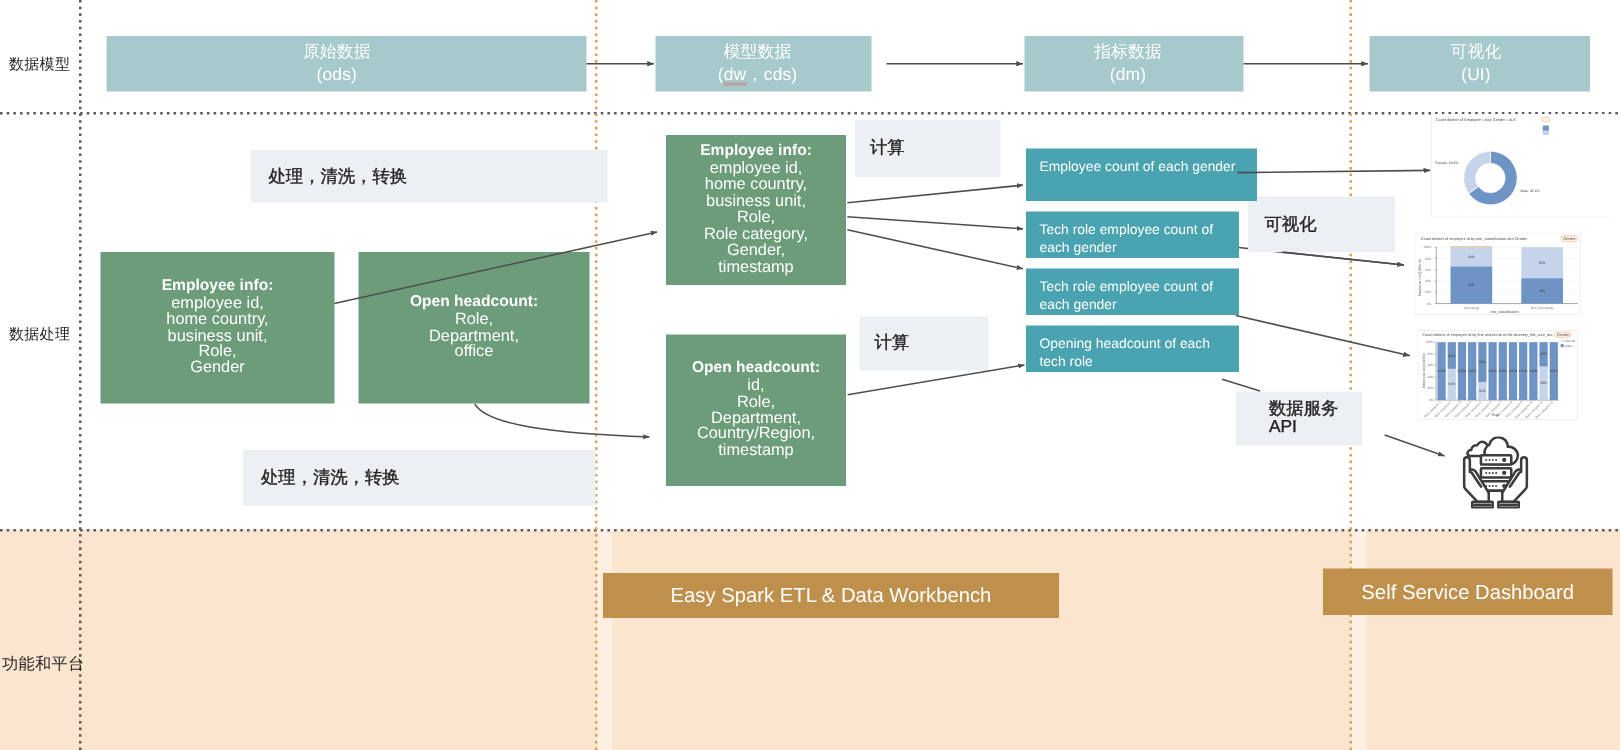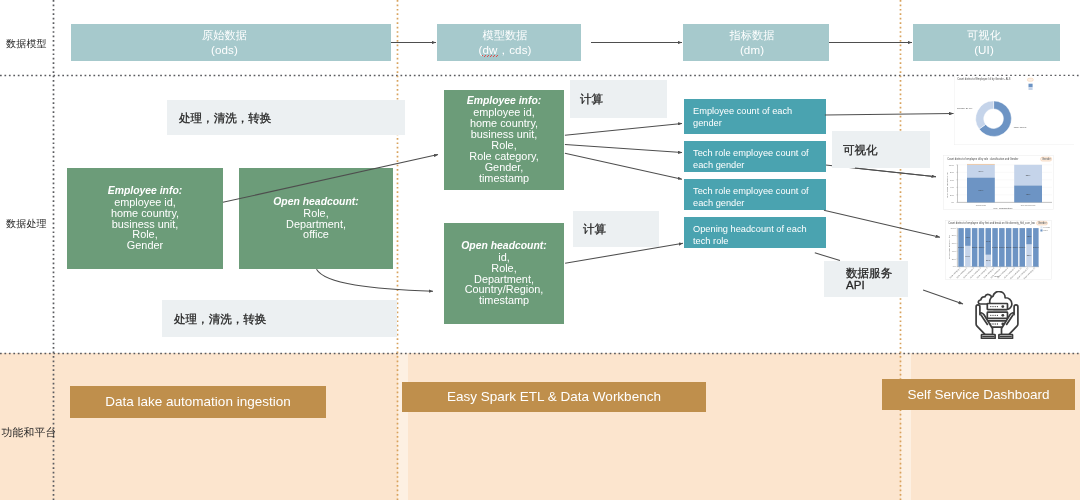--- a/index.html
+++ b/index.html
@@ -26,21 +26,21 @@
   .sp{border-bottom:1.2px solid transparent;
       background-image:linear-gradient(45deg,transparent 40%,#e04b4b 40%,#e04b4b 60%,transparent 60%);
       background-size:3px 2.2px;background-repeat:repeat-x;background-position:bottom left;
       padding-bottom:1.2px;}
   .modelbox .t1{font-size:11.2px;line-height:13.6px;letter-spacing:.1px;}
   .modelbox .t2{font-size:11.6px;line-height:13.6px;letter-spacing:.1px;}
 
   
   .greenbox{background:#6c9c79;color:#ffffff;display:flex;flex-direction:column;
             align-items:center;justify-content:center;text-align:center;}
-  .greenbox .gt{font-size:10.4px;font-weight:700;line-height:10.9px;font-style:italic;}
+  .greenbox .gt{font-size:10.4px;font-weight:700;line-height:10.9px;}
   .greenbox .gf{font-size:10.9px;line-height:10.9px;font-weight:400;}
 
   
   .metricbox{background:#4aa3b0;color:#ffffff;font-size:9.25px;line-height:12.4px;
              padding:6px 9px 0 9px;}
 
   
   .greybox{background:#ecf0f2;color:#262626;display:flex;align-items:center;}
   .greybox span{position:relative;top:1px;}
   .greybox span{font-size:11.55px;letter-spacing:0;line-height:1;font-weight:400;
@@ -76,21 +76,21 @@
   <svg id="guides" viewBox="0 0 1080 500">
     <line class="gdot" x1="0" y1="75.5" x2="1080" y2="75.5"></line>
     <line class="gdot" x1="0" y1="353.5" x2="1080" y2="353.5"></line>
     <line class="gdot" x1="53.5" y1="0" x2="53.5" y2="500"></line>
     <line class="odot" x1="397.5" y1="0" x2="397.5" y2="500"></line>
     <line class="odot" x1="900.5" y1="0" x2="900.5" y2="500"></line>
   </svg>
 
   <div class="abs rowlabel" style="left:6px;top:39px">数据模型</div>
   <div class="abs rowlabel" style="left:6px;top:219px">数据处理</div>
-  <div class="abs rowlabel" style="left:1.4px;top:427px;font-size:10.8px">功能和平台</div>
+  <div class="abs rowlabel" style="left:1.4px;top:438px;font-size:10.8px">功能和平台</div>
 
   <div class="abs modelbox" style="left:71px;top:24px;width:320px;height:37px;padding-right:13px">
     <div class="t1">原始数据</div>
     <div class="t2">(ods)</div>
   </div>
   <div class="abs modelbox" style="left:437px;top:24px;width:144px;height:37px">
     <div class="t1">模型数据</div>
     <div class="t2"><span>(</span><span class="sp">dw</span><span>，cds)</span></div>
   </div>
   <div class="abs modelbox" style="left:683px;top:24px;width:146px;height:37px">
@@ -154,28 +154,25 @@
   </div>
   <div class="abs greenbox" style="left:444px;top:223px;width:120px;height:101px">
     <div class="gt">Open headcount:</div>
     <div class="gf">id,</div>
     <div class="gf">Role,</div>
     <div class="gf">Department,</div>
     <div class="gf">Country/Region,</div>
     <div class="gf">timestamp</div>
   </div>
 
-  <div class="abs metricbox" style="left:684px;top:99px;width:142px;height:35px">Employee count of each gender</div>
+  <div class="abs metricbox" style="left:684px;top:99px;width:154px;height:35px">Employee count of each gender</div>
   <div class="abs metricbox" style="left:684px;top:141px;width:142px;height:31px">Tech role employee count of each gender</div>
   <div class="abs metricbox" style="left:684px;top:179px;width:142px;height:31px">Tech role employee count of each gender</div>
   <div class="abs metricbox" style="left:684px;top:217px;width:142px;height:31px">Opening headcount of each tech role</div>
 
-  <div class="abs brownbox" style="left:70px;top:386px;width:256px;height:32px">
-    <span>Data lake automation ingestion</span>
-  </div>
   <div class="abs brownbox" style="left:402px;top:382px;width:304px;height:30px">
     <span>Easy Spark ETL &amp; Data Workbench</span>
   </div>
   <div class="abs brownbox" style="left:882px;top:379px;width:193px;height:31px">
     <span>Self Service Dashboard</span>
   </div>
 
   <div class="abs thumb" style="left:954px;top:76px;width:120px;height:69px">
     <svg id="chart1" viewBox="0 0 120 69" width="120" height="69">
         <rect x="0" y="0" width="120" height="69" fill="#fff"></rect>

